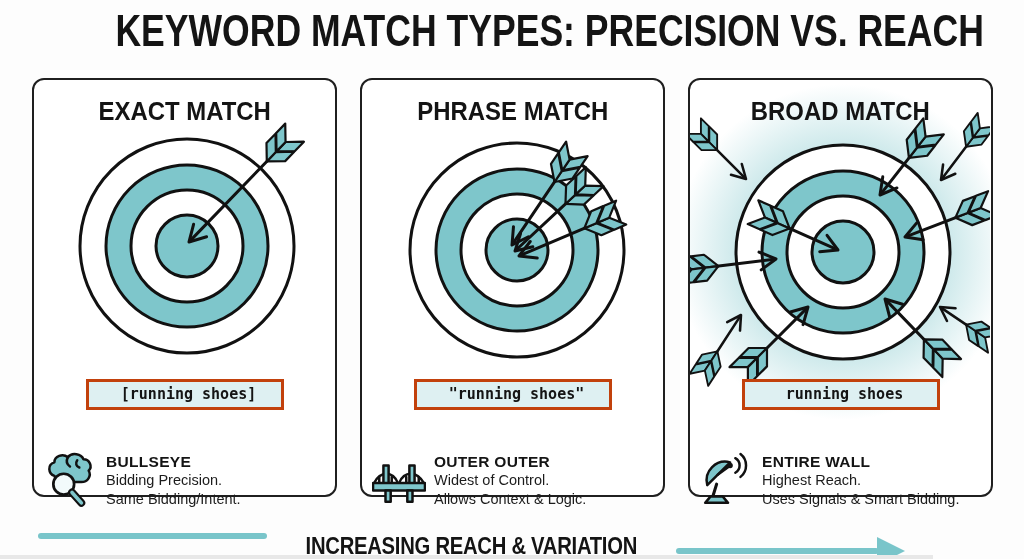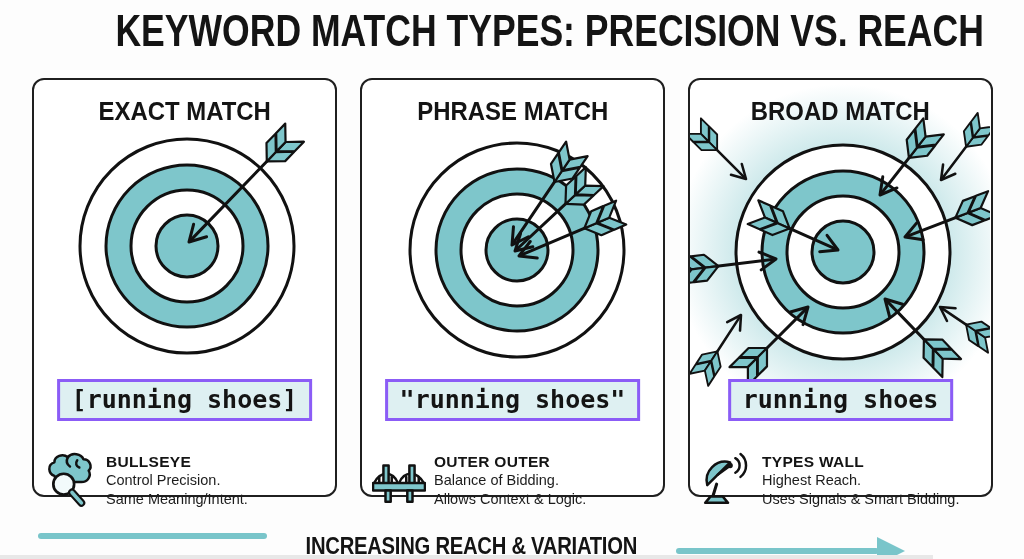--- a/index.html
+++ b/index.html
@@ -35,23 +35,23 @@
     position:absolute;top:16px;left:0;width:100%;text-align:center;z-index:3;
   }
   .panel-header span{
     display:inline-block;font-weight:bold;font-size:26px;letter-spacing:0px;
     transform:scaleX(0.92);transform-origin:center;white-space:nowrap;
   }
   .panel-svg{position:absolute;left:0;top:0;width:300px;height:414px;z-index:1;}
 
   .keyword{
     position:absolute;top:299px;left:50%;transform:translateX(-50%);z-index:3;
-    background:var(--keyword-bg);border:3px solid #8b5cf6;
-    font-family:"DejaVu Sans Mono", monospace;font-weight:bold;font-size:25px;
-    padding:3px 12px 4px 12px;min-width:198px;text-align:center;white-space:nowrap;
+    background:var(--keyword-bg);border:3px solid #c2410c;
+    font-family:"DejaVu Sans Mono", monospace;font-weight:bold;font-size:15px;
+    padding:3px 4px 4px 12px;min-width:198px;text-align:center;white-space:nowrap;
   }
   .feature{
     position:absolute;top:342px;left:10px;right:6px;z-index:3;
     display:flex;align-items:center;gap:8px;margin-top:28px;
   }
   .ficon{flex:0 0 54px;height:60px;}
   .ftitle{font-weight:bold;font-size:15.5px;letter-spacing:0.3px;line-height:1.25;}
   .fline{font-size:14.5px;line-height:1.28;color:#1c1c1c;}
 
   
@@ -128,22 +128,22 @@
       <svg class="ficon" viewBox="0 0 52 56">
         <path class="ic-t" d="M10 24 C4 22 3 13 10 11 C10 5 18 2 23 6 C27 1 36 3 38 8 C44 8 47 15 43 19 C46 24 42 30 36 30 L22 30 C15 30 11 28 10 24 Z"></path>
         <path class="ic-l" d="M23 6 C21 10 22 13 25 15"></path>
         <path class="ic-l" d="M32 9 C30 12 31 15 34 16"></path>
         <circle cx="19" cy="32" r="10" fill="#f2fafb" stroke="#111111" stroke-width="2.6"></circle>
         <line x1="27" y1="40" x2="36" y2="50" stroke="#111111" stroke-width="7.5" stroke-linecap="round"></line>
         <line x1="27" y1="40" x2="36" y2="50" stroke="#7ec6cb" stroke-width="3.5" stroke-linecap="round"></line>
       </svg>
       <div class="ftext">
         <div class="ftitle">BULLSEYE</div>
-        <div class="fline">Control Precision.</div>
-        <div class="fline">Same Meaning/Intent.</div>
+        <div class="fline">Bidding Precision.</div>
+        <div class="fline">Same Bidding/Intent.</div>
       </div>
     </div>
   </div>
 
   <div class="panel p2">
     <div class="panel-header">
       <span>PHRASE MATCH</span>
     </div>
 
     <svg class="panel-svg" viewBox="0 0 300 414">
@@ -181,21 +181,21 @@
         <line class="ic-l" x1="33" y1="25" x2="33" y2="31"></line>
         <line class="ic-l" x1="45" y1="25" x2="45" y2="31"></line>
         <rect class="ic-t" x="11" y="14" width="5" height="18"></rect>
         <rect class="ic-t" x="36" y="14" width="5" height="18"></rect>
         <rect class="ic-t" x="1" y="31" width="50" height="7"></rect>
         <rect class="ic-t" x="13" y="38" width="5" height="11"></rect>
         <rect class="ic-t" x="34" y="38" width="5" height="11"></rect>
       </svg>
       <div class="ftext">
         <div class="ftitle">OUTER OUTER</div>
-        <div class="fline">Balance of Bidding.</div>
+        <div class="fline">Widest of Control.</div>
         <div class="fline">Allows Context &amp; Logic.</div>
       </div>
     </div>
   </div>
 
   <div class="panel p3">
     <div class="panel-header">
       <span>BROAD MATCH</span>
     </div>
 
@@ -273,21 +273,21 @@
       <svg class="ficon" viewBox="0 0 52 56">
         <path class="ic-t" d="M7 33 A 18 18 0 0 1 29 11 L 7 33 Z"></path>
         <line class="ic-l" x1="17" y1="23" x2="28" y2="15"></line>
         <circle cx="29" cy="14" r="2.6" fill="#111111"></circle>
         <path class="ic-l" d="M34 21 A 8 8 0 0 0 34 7"></path>
         <path class="ic-l" d="M39 25 A 14 14 0 0 0 39 3"></path>
         <line x1="16" y1="32" x2="12" y2="45" stroke="#111111" stroke-width="3" stroke-linecap="round"></line>
         <polygon class="ic-t" points="5,50 27,50 22,44 10,44"></polygon>
       </svg>
       <div class="ftext">
-        <div class="ftitle">TYPES WALL</div>
+        <div class="ftitle">ENTIRE WALL</div>
         <div class="fline">Highest Reach.</div>
         <div class="fline">Uses Signals &amp; Smart Bidding.</div>
       </div>
     </div>
   </div>
 
   <div class="footer">
     <div class="rule"></div>
     <div class="flabel">
       <span>INCREASING REACH &amp; VARIATION</span>

